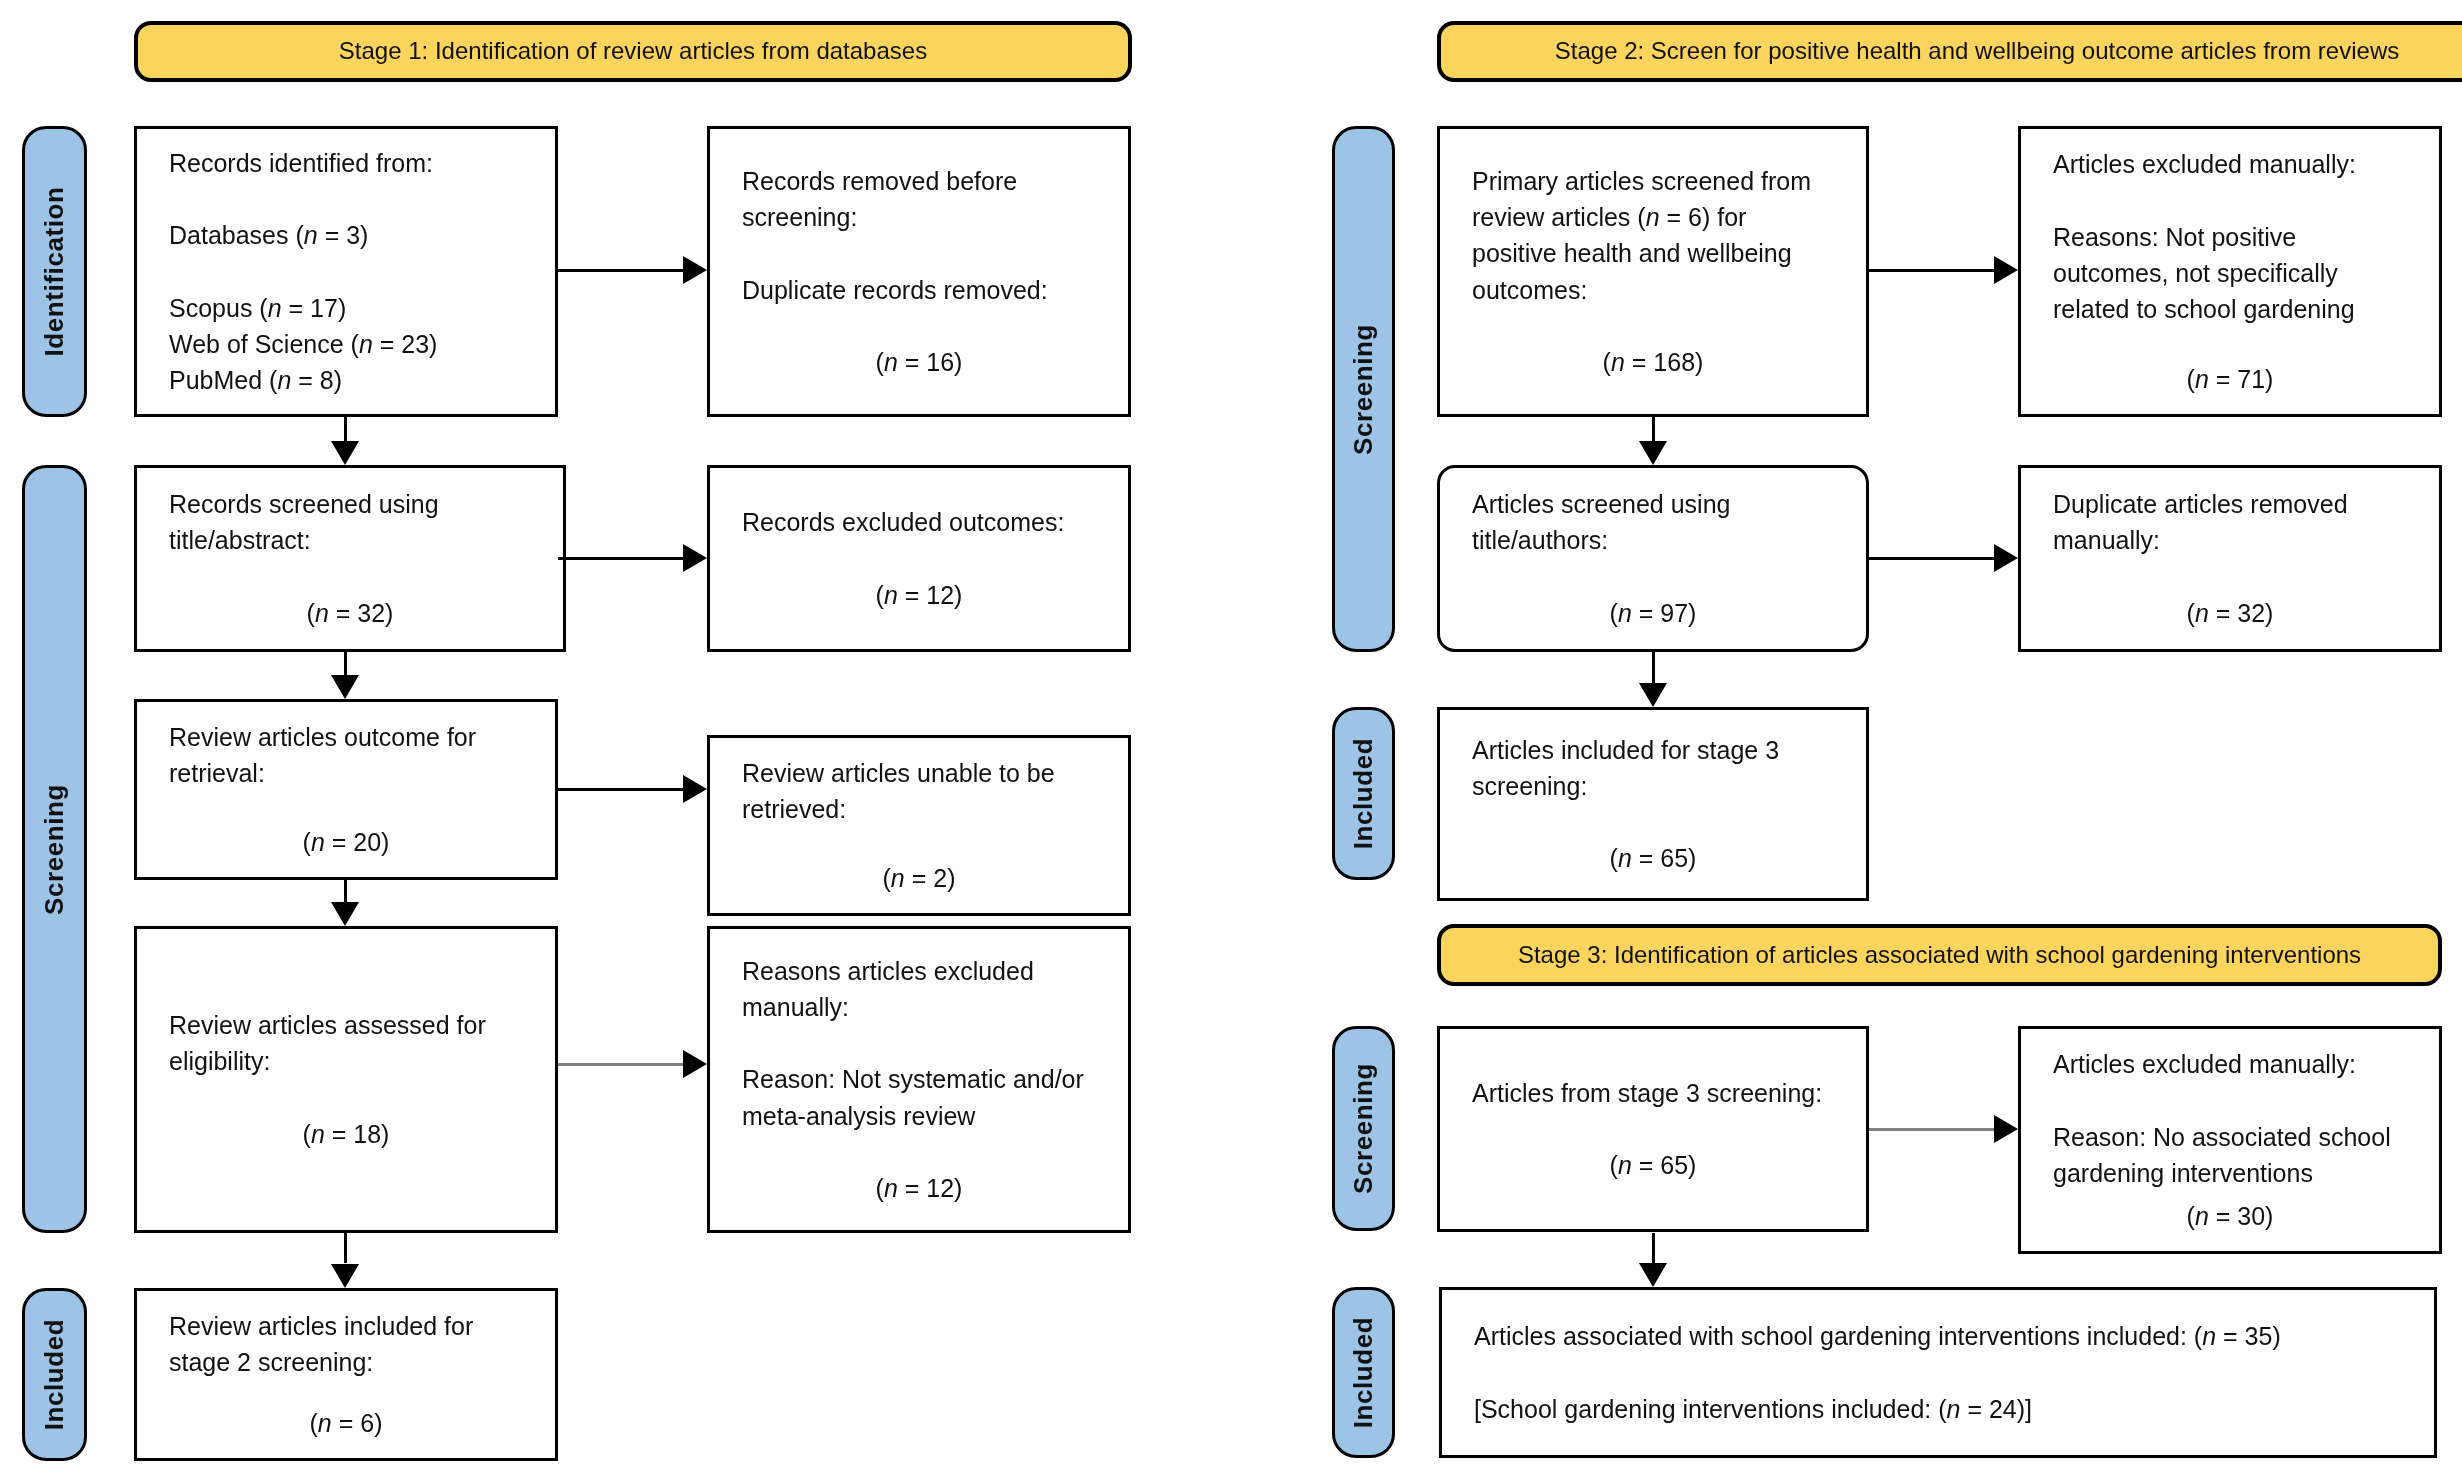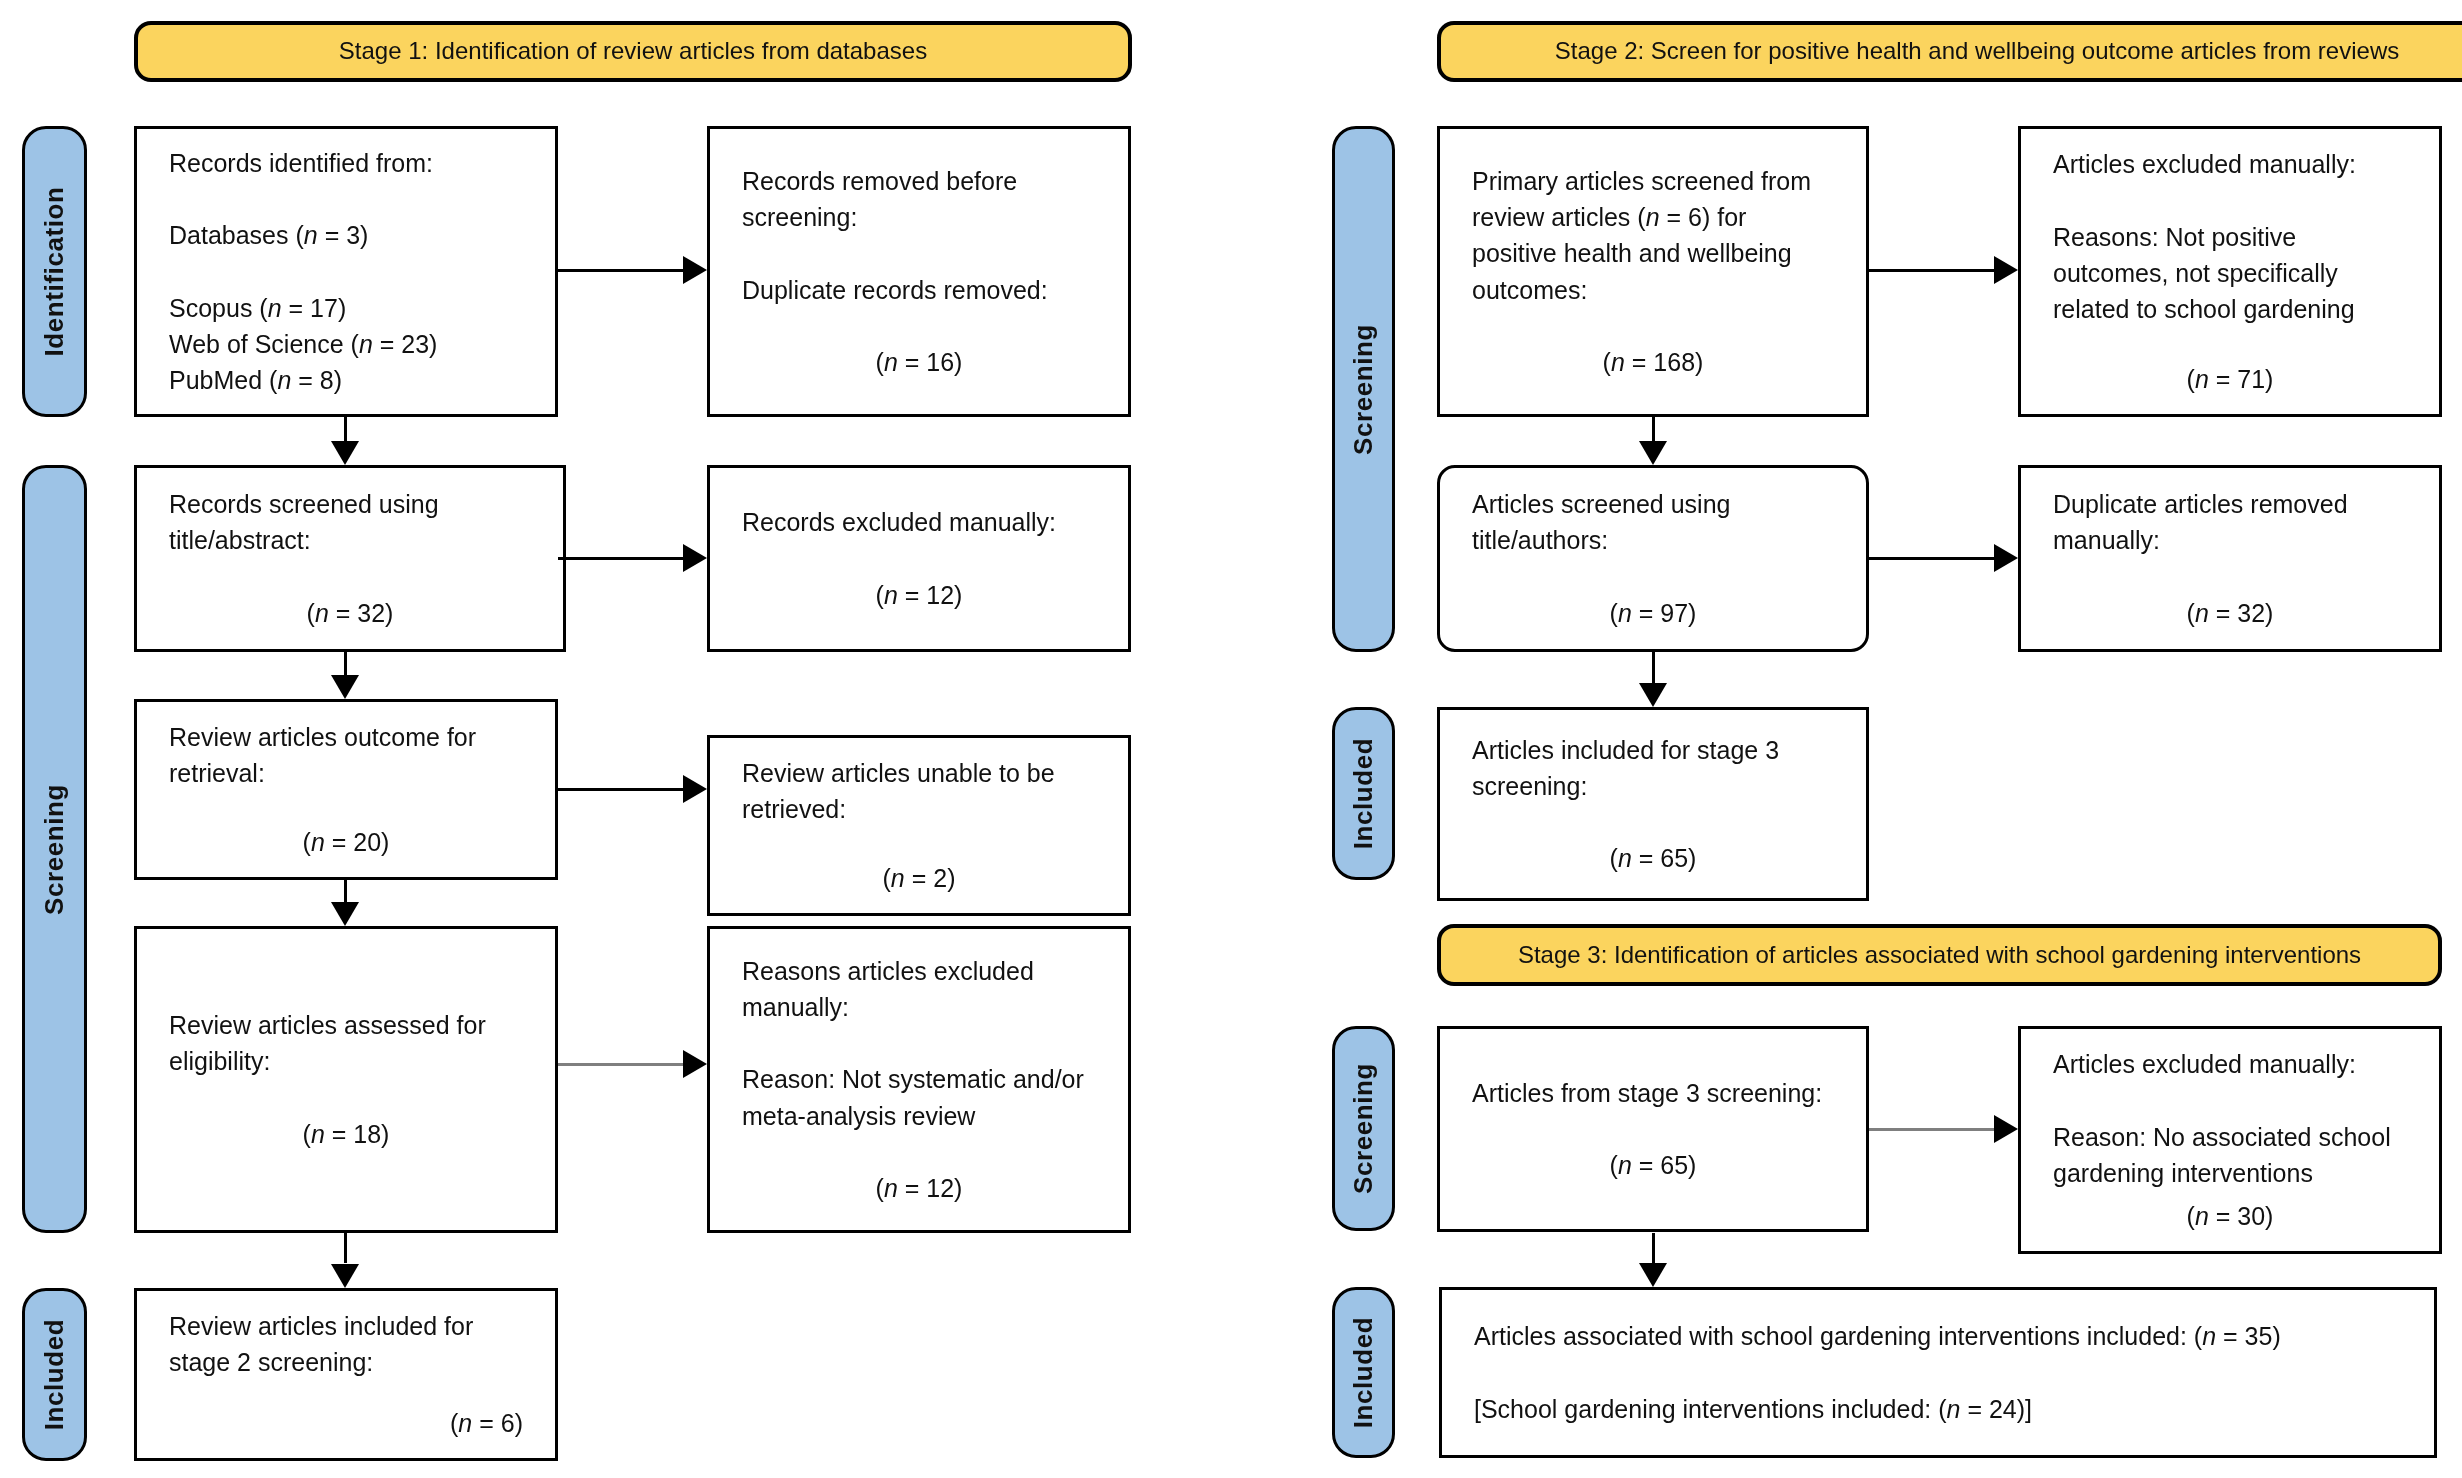--- a/index.html
+++ b/index.html
@@ -110,21 +110,21 @@
     <div class="line center">(<i>n</i> = 16)</div>
   </div>
 
   <div class="box" style="left:134px;top:465px;width:432px;height:187px;">
     <div class="line">Records screened using title/abstract:</div>
     <div class="line"></div>
     <div class="line center">(<i>n</i> = 32)</div>
   </div>
 
   <div class="box" style="left:707px;top:465px;width:424px;height:187px;">
-    <div class="line">Records excluded manually:</div>
+    <div class="line">Records excluded outcomes:</div>
     <div class="line"></div>
     <div class="line center">(<i>n</i> = 12)</div>
   </div>
 
   <div class="box" style="left:134px;top:699px;width:424px;height:181px;">
     <div class="line">Review articles outcome for retrieval:</div>
     <div class="line"></div>
     <div class="line center">(<i>n</i> = 20)</div>
   </div>
 
@@ -141,21 +141,21 @@
   </div>
 
   <div class="box" style="left:707px;top:926px;width:424px;height:307px;">
     <div class="line">Reasons articles excluded manually:</div>
     <div class="line"></div>
     <div class="line">Reason: Not systematic and/or meta-analysis review</div>
     <div class="line"></div>
     <div class="line center">(<i>n</i> =  12)</div>
   </div>
 
-  <div class="box" style="left:134px;top:1288px;width:424px;height:173px;align-items:flex-end;">
+  <div class="box" style="left:134px;top:1288px;width:424px;height:173px;">
     <div class="line">Review articles included for stage 2 screening:</div>
     <div class="line"></div>
     <div class="line center">(<i>n</i> = 6)</div>
   </div>
 
   <div class="box" style="left:1437px;top:126px;width:432px;height:291px;">
     <div class="line">Primary articles screened from review articles (<i>n</i> = 6) for positive health and wellbeing outcomes:</div>
     <div class="line"></div>
     <div class="line center">(<i>n</i> = 168)</div>
   </div>

